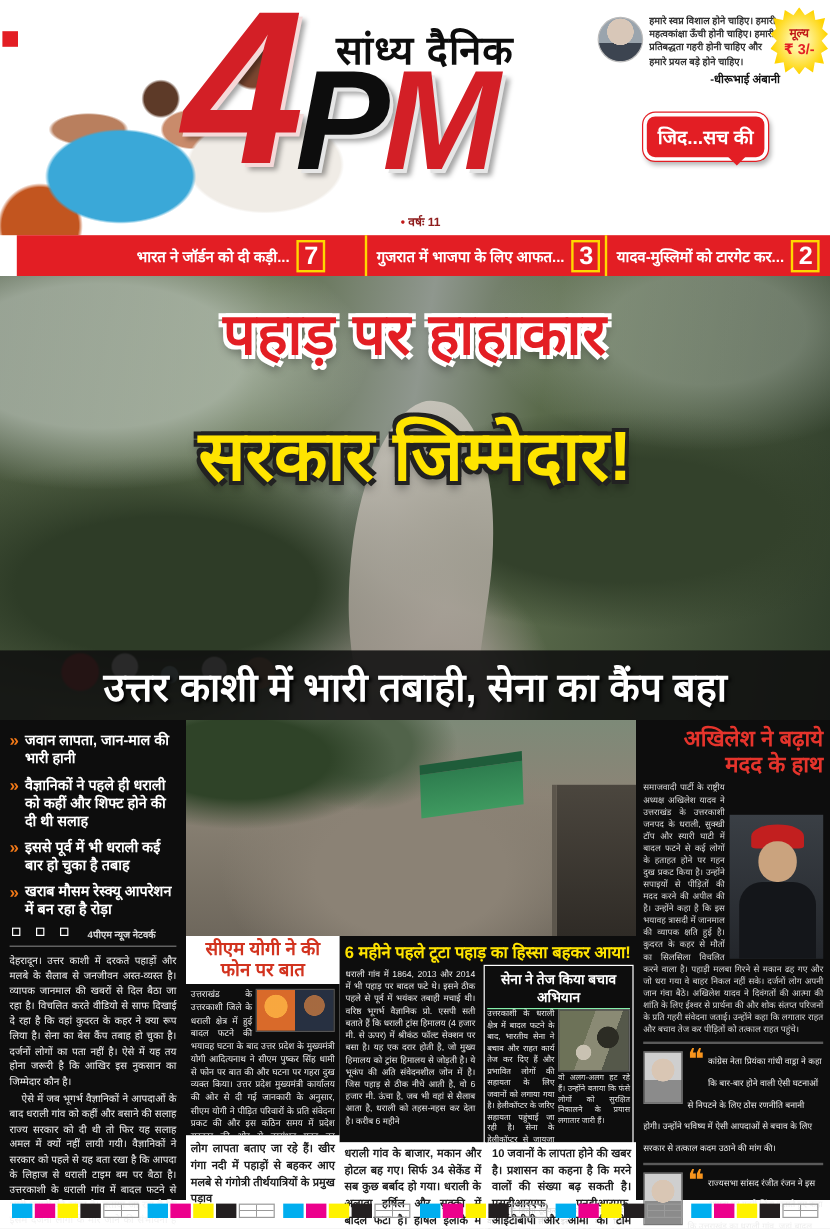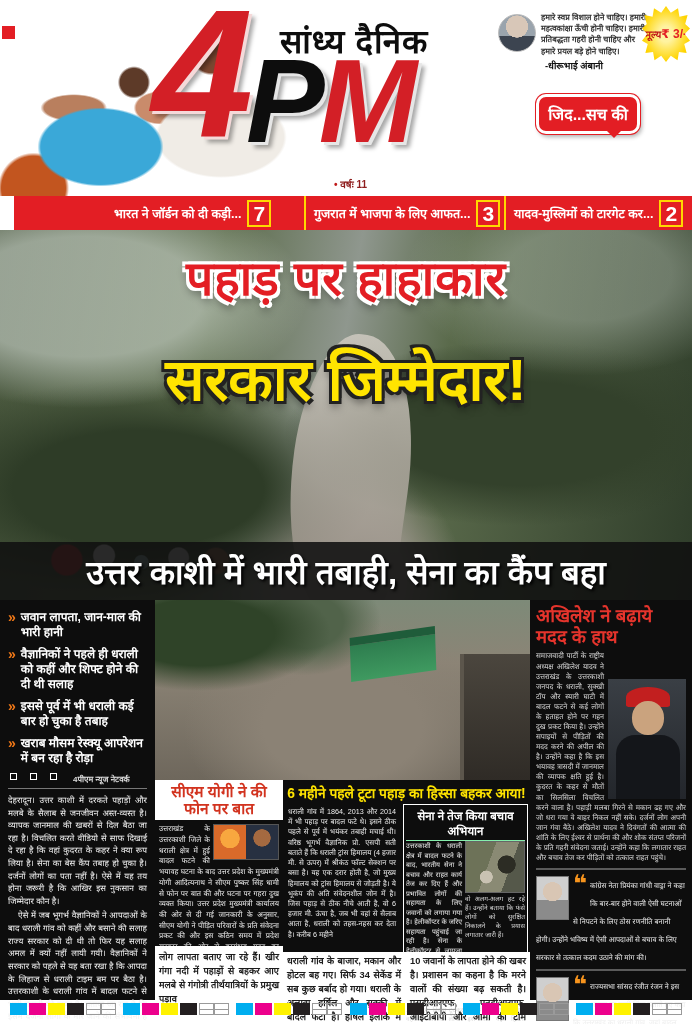--- a/index.html
+++ b/index.html
@@ -25,22 +25,22 @@
   .logo-4 { position:absolute; left:152px; top:-18px; font-size:182px; font-weight:900; font-style:italic; color:#d31f26; line-height:1;
     text-shadow:3px 3px 0 #f5d9d9, 6px 6px 4px rgba(0,0,0,.35); }
   .logo-pm { position:absolute; left:246px; top:42px; font-size:118px; font-weight:900; font-style:italic; line-height:1; letter-spacing:-6px;
     text-shadow:3px 3px 0 #e6e6e6, 6px 6px 4px rgba(0,0,0,.35); }
   .logo-pm .p { color:#0d0d0d; }
   .logo-pm .m { color:#d31f26; }
   .quote-box { position:absolute; left:498px; top:12px; width:152px; }
   .quote-photo { float:left; width:38px; height:38px; margin:2px 5px 2px 0; border-radius:50%; border:1px solid #bbb;
     background: radial-gradient(circle at 50% 32%, #d8c7b8 0 36%, transparent 37%), linear-gradient(#9aa4ad 58%, #3c4450 58%); }
   .quote-text { font-size:8px; line-height:1.4; color:#333; font-weight:bold; }
-  .quote-author { clear:both; text-align:center; font-size:9.5px; font-weight:900; color:#111; margin-top:2px; }
-  .price-burst { position:absolute; left:642px; top:6px; width:48px; height:56px; display:flex; flex-direction:row; align-items:center; justify-content:center;
+  .quote-author { clear:both; text-align:right; font-size:9.5px; font-weight:900; color:#111; margin-top:2px; }
+  .price-burst { position:absolute; left:642px; top:6px; width:48px; height:56px; display:flex; flex-direction:column; align-items:center; justify-content:center;
     background:radial-gradient(#fff3a0 20%, #ffd400 70%);
     clip-path:polygon(50% 0,60% 12%,75% 4%,78% 19%,95% 16%,90% 32%,100% 40%,89% 50%,100% 62%,88% 68%,93% 84%,77% 82%,74% 97%,60% 89%,50% 100%,40% 89%,26% 97%,23% 82%,7% 84%,12% 68%,0 62%,11% 50%,0 40%,10% 32%,5% 16%,22% 19%,25% 4%,40% 12%); }
   .price-label { font-size:10px; font-weight:900; color:#c01818; }
   .price-value { font-size:12px; font-weight:900; color:#e31e24; }
   .tagline-bubble { position:absolute; left:536px; top:94px; width:104px; height:40px; background:#e31e24; border:3px solid #fff; border-radius:10px;
     box-shadow:0 0 0 1px #e31e24, 2px 3px 4px rgba(0,0,0,.3); color:#fff; font-size:16px; font-weight:900; display:flex; align-items:center; justify-content:center; }
   .tagline-bubble::after { content:""; position:absolute; right:14px; bottom:-16px; border:9px solid transparent; border-top-color:#e31e24; }
   .contact-bar { position:absolute; left:330px; top:152px; width:360px; display:flex; align-items:center; gap:5px;margin-top:45px; }
   .contact-item { display:flex; align-items:center; gap:3px; font-size:7.5px; font-weight:bold; color:#222; white-space:nowrap; }
   .icon-globe { width:12px; height:12px; border-radius:50%;
@@ -124,21 +124,21 @@
   .army-right { width:60px; }
   .photo-army { width:60px; height:52px; border:1px solid #666;
     background:radial-gradient(circle at 70% 45%, #2c2c24 0 18%, transparent 19%), radial-gradient(circle at 35% 70%, #c9c2b2 0 12%, transparent 13%), linear-gradient(110deg, #6d7258 0 40%, #8a8a74 40% 70%, #55584a 70%); }
   .army-caption { color:#ddd; font-size:6.6px; line-height:1.35; margin-top:2px; text-align:justify; }
   .army-note { display:flex; gap:4px; margin-top:3px; }
   .army-note div { color:#ddd; font-size:6.6px; line-height:1.35; width:50%; text-align:justify; }
   .tail-b { position:absolute; left:283px; top:952px; width:122px; height:48px; background:#fff; color:#1c1c1c; font-size:9.3px; font-weight:bold; line-height:1.5; padding:3px 4px; text-align:justify; }
   .tail-c { position:absolute; left:406px; top:952px; width:124px; height:48px; background:#fff; color:#1c1c1c; font-size:9.3px; font-weight:bold; line-height:1.5; padding:3px 4px; text-align:justify; }
 
   .col-right { position:absolute; left:530px; top:600px; width:162px; height:400px; background:#0d0d0d; padding:6px 6px 4px 6px; }
-  .head-r { color:#e5342c; font-size:18.5px; font-weight:900; text-align:left; line-height:1.12; margin-bottom:4px; }
+  .head-r { color:#e5342c; font-size:18.5px; font-weight:900; text-align:right; line-height:1.12; margin-bottom:4px; }
   .akhilesh-body { color:#ddd; font-size:7.2px; line-height:1.4; text-align:justify; }
   .photo-akhilesh { float:right; width:78px; height:120px; margin:28px 0 2px 4px; position:relative; background:linear-gradient(#3a3f45 0%, #23262b 100%); overflow:hidden; }
   .photo-akhilesh .cap { position:absolute; left:18px; top:8px; width:44px; height:20px; background:#c21f1f; border-radius:50% 50% 10% 10%; }
   .photo-akhilesh .face { position:absolute; left:24px; top:22px; width:32px; height:34px; background:#caa37e; border-radius:48%; }
   .photo-akhilesh .vest { position:absolute; left:8px; top:56px; width:64px; height:64px; background:#14161a; border-radius:30% 30% 0 0; }
   .quote-card { border-top:2px solid #5a5a5a; margin-top:5px; padding-top:4px; overflow:hidden; }
   .quote-thumb { float:left; width:33px; height:44px; margin:2px 4px 2px 0; border:1px solid #777;
     background:radial-gradient(circle at 50% 35%, #d9c6b4 0 30%, transparent 31%), linear-gradient(#cfcfcf 55%, #8b8b8b 55%); }
   .quote-mark { color:#f7941d; font-size:24px; font-weight:900; line-height:.8; float:left; margin-right:3px; }
   .quote-body { color:#eee; font-size:7.2px; line-height:1.4; text-align:justify; }

